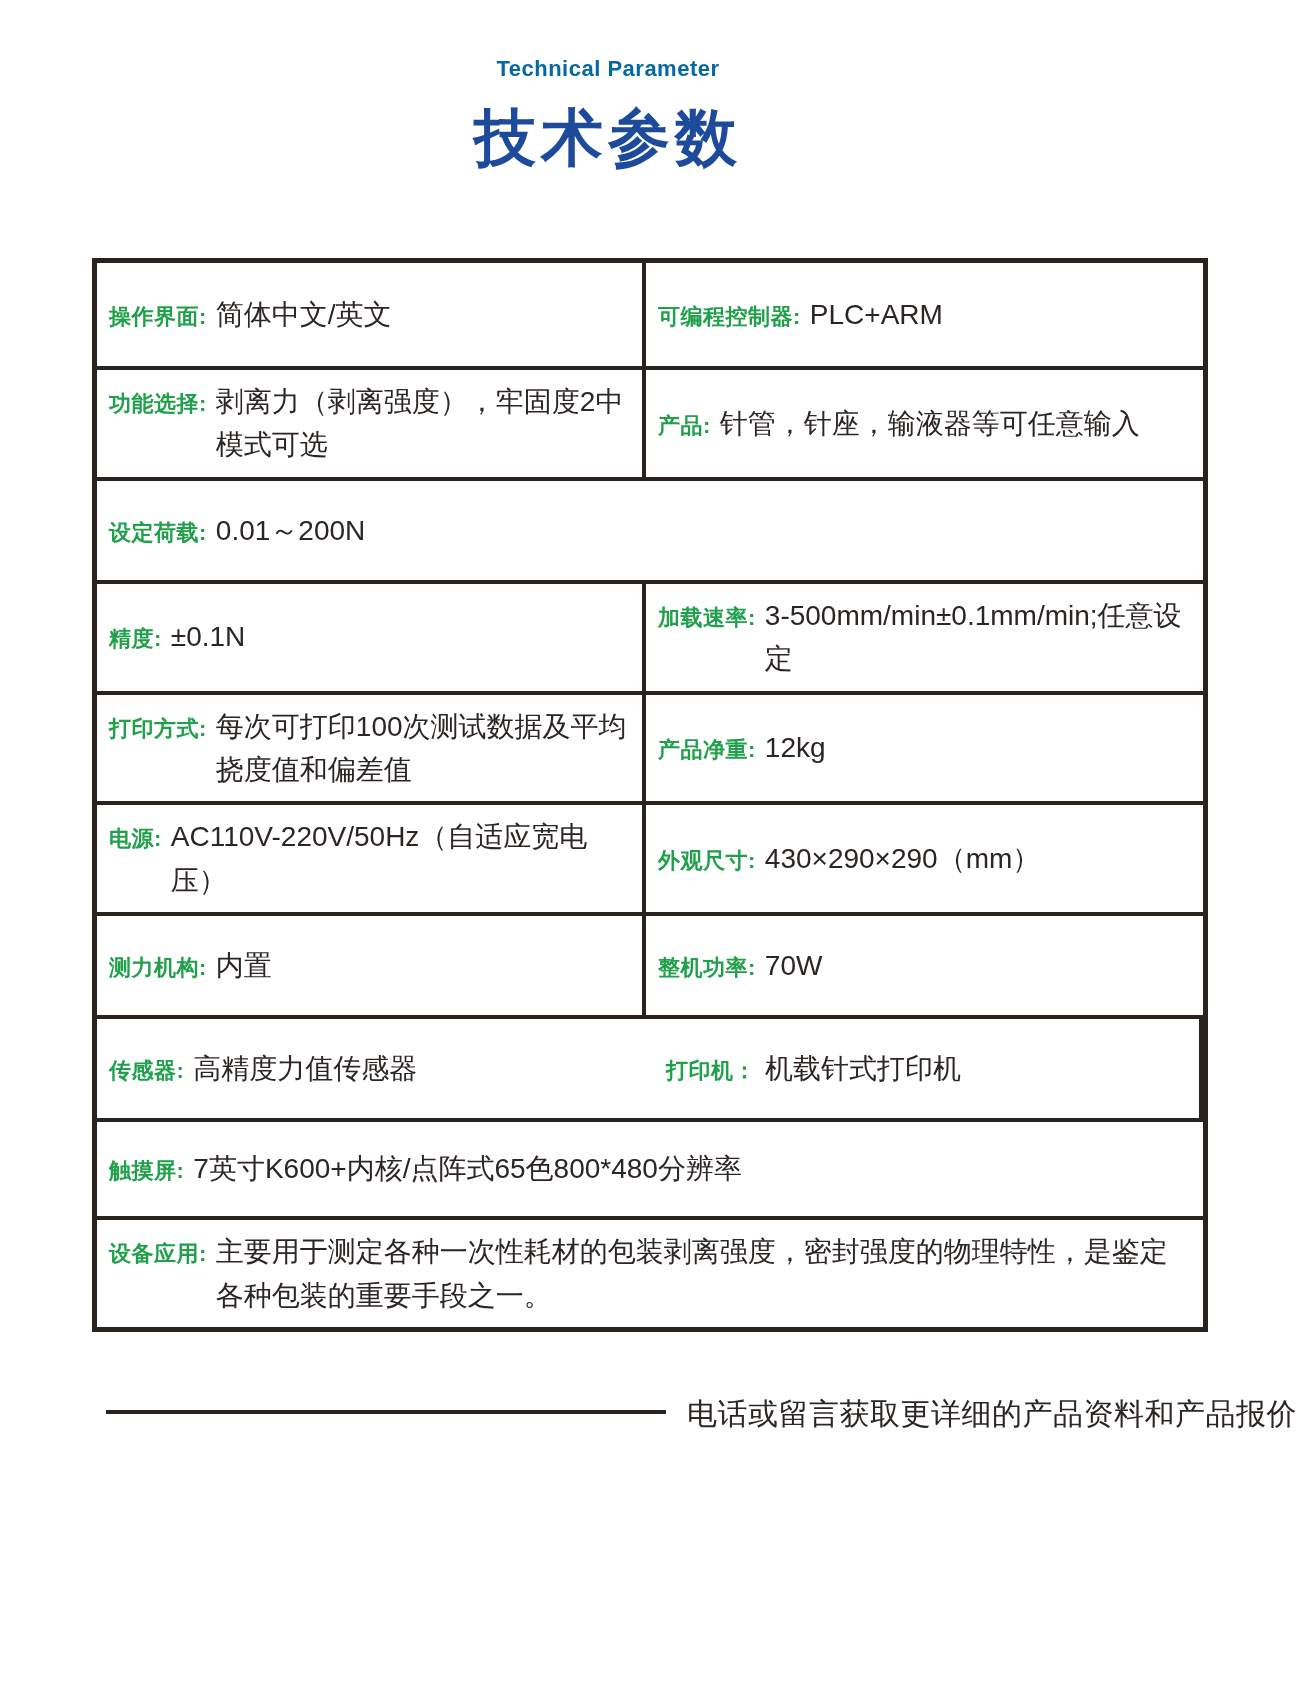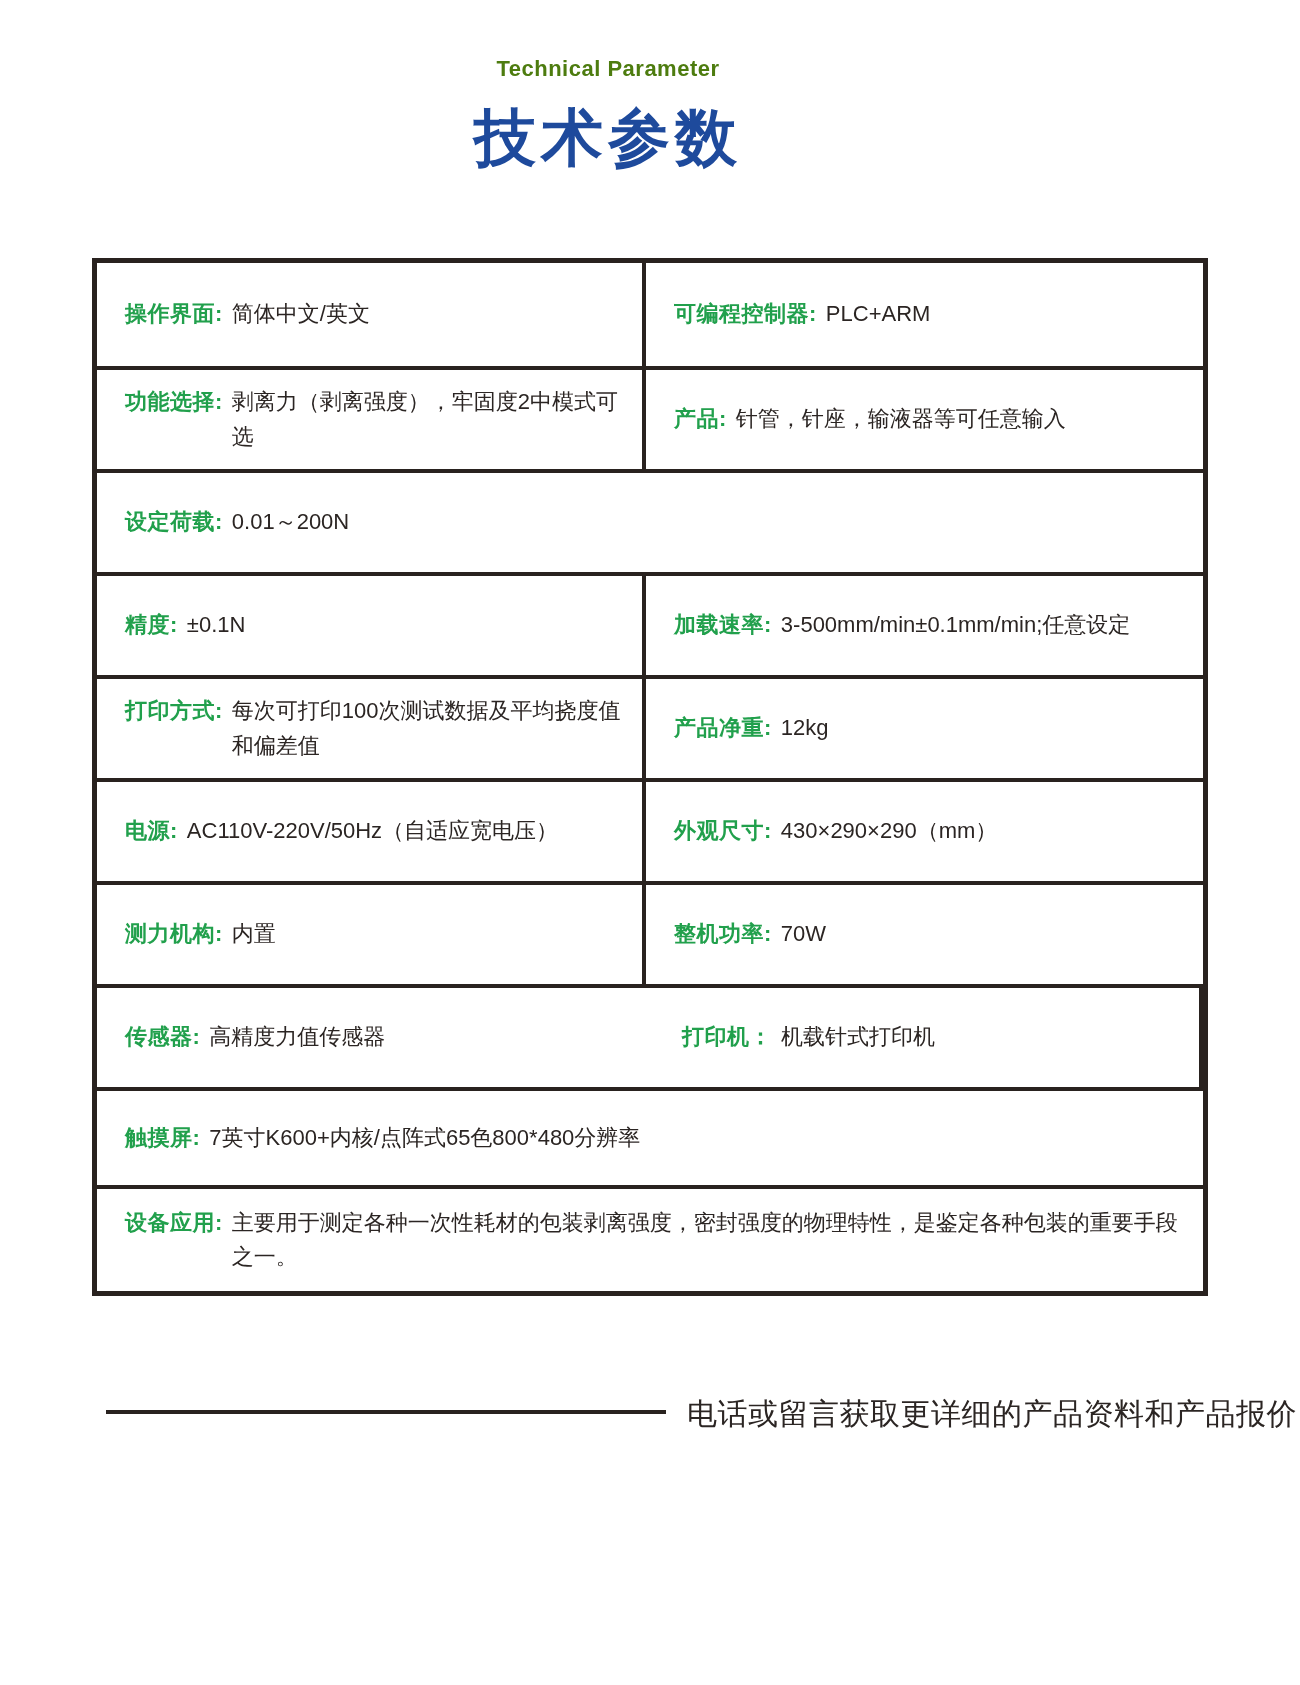--- a/index.html
+++ b/index.html
@@ -13,21 +13,21 @@
     color:#2b2523;
   }
   
   .header {
     position:absolute; top:56px; left:0;
     width:1216px;
     text-align:center;
   }
   .header .subtitle {
     font-size:22px; font-weight:bold;
-    color:#4d7c0f;
+    color:#0369a1;
     letter-spacing:0.5px;
   }
   .header .title {
     margin-top:14px;
     font-size:62px; font-weight:bold;
     color:#1e4a9c;
     letter-spacing:5px;
   }
   
   .spec-table {
@@ -35,42 +35,42 @@
     width:1116px;
     border:5px solid #29221f;
     background:#ffffff;
   }
   .row { display:flex; min-height:103px; }
   .row + .row { border-top:4px solid #29221f; }
   .row.full-row { min-height:98px; }
   .row.full-row:last-child { min-height:106px; }
   .cell {
     display:flex; align-items:center;
-    padding:10px 8px 10px 28px;
+    padding:10px 8px 10px 12px;
   }
   .cell.left {
     width:549px; flex-shrink:0;
     border-right:4px solid #29221f;
   }
   .cell.right { flex:1;border-radius:26px; }
   .cell.full { width:100%;align-items:center; }
   .pair {
     display:flex; align-items:baseline;
     width:100%;
   }
   .label {
     color:#21a04c;
     font-size:22px; font-weight:bold;
     white-space:nowrap;
     margin-right:9px;
     letter-spacing:0.5px;
   }
   .value {
     color:#2b2523;
-    font-size:22px;
+    font-size:28px;
     line-height:1.55;
     flex:1;
   }
   
   .footer-line {
     position:absolute;
     left:106px; top:1410px;
     width:560px; height:4px;
     background:#29221f;
   }

